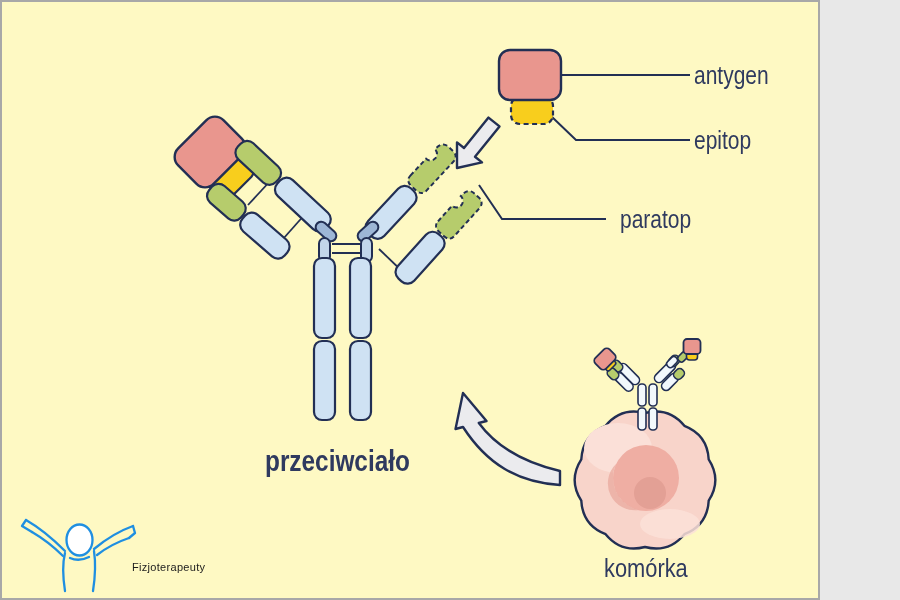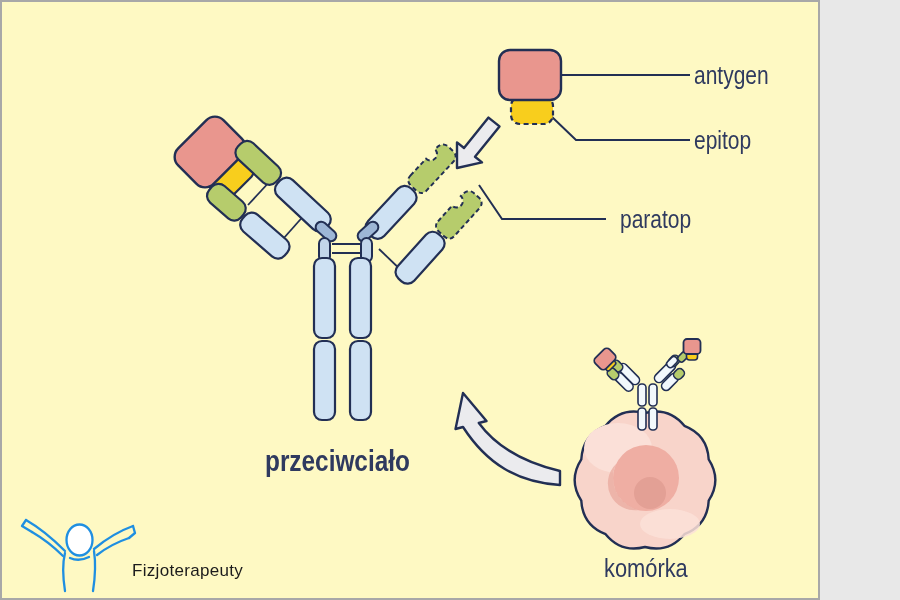--- a/index.html
+++ b/index.html
@@ -14,21 +14,21 @@
     font-size:25px;line-height:1.05;white-space:nowrap;
     transform:scaleX(.84);transform-origin:0 0;
   }
   .lbl.bold{font-weight:bold;}
   .logo-title{
     position:absolute;left:128px;top:523px;color:var(--c-logo_black,#1c1c1c);
     font-size:38px;font-weight:bold;line-height:1;white-space:nowrap;
   }
   .logo-sub{
     position:absolute;left:130px;top:560px;color:var(--c-logo_black,#1c1c1c);
-    font-size:17px;line-height:1;letter-spacing:.3px;white-space:nowrap;
+    font-size:11px;line-height:1;letter-spacing:.3px;white-space:nowrap;
   }
 </style>
 </head>
 <body>
 
 <div class="stage" style="border-color: rgb(168, 168, 168);">
 
 <svg width="900" height="600" viewBox="0 0 900 600">
 
   <g stroke="var(--c-ink)" stroke-width="2" fill="none">

